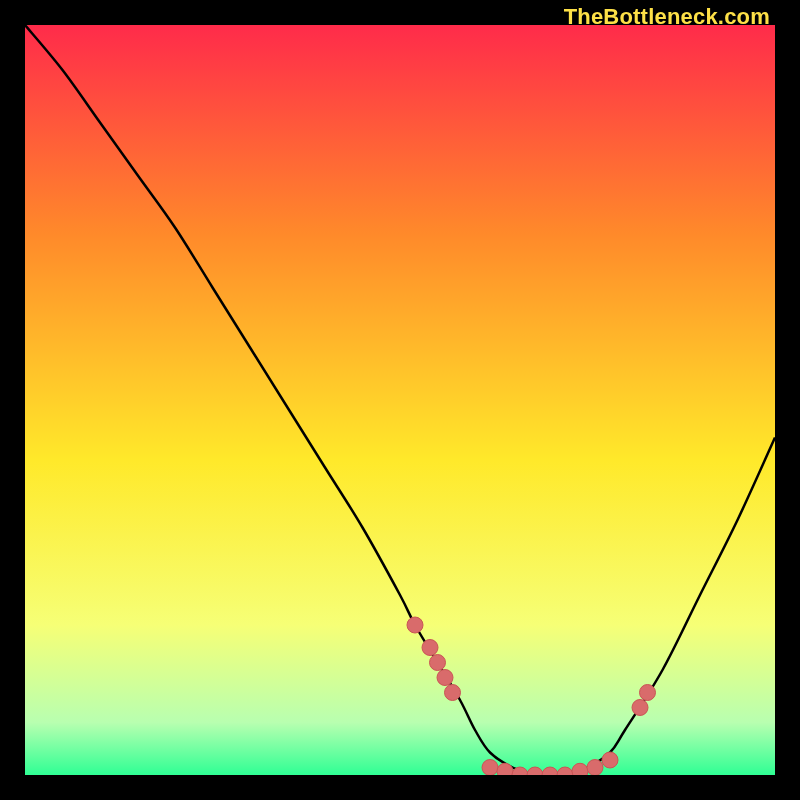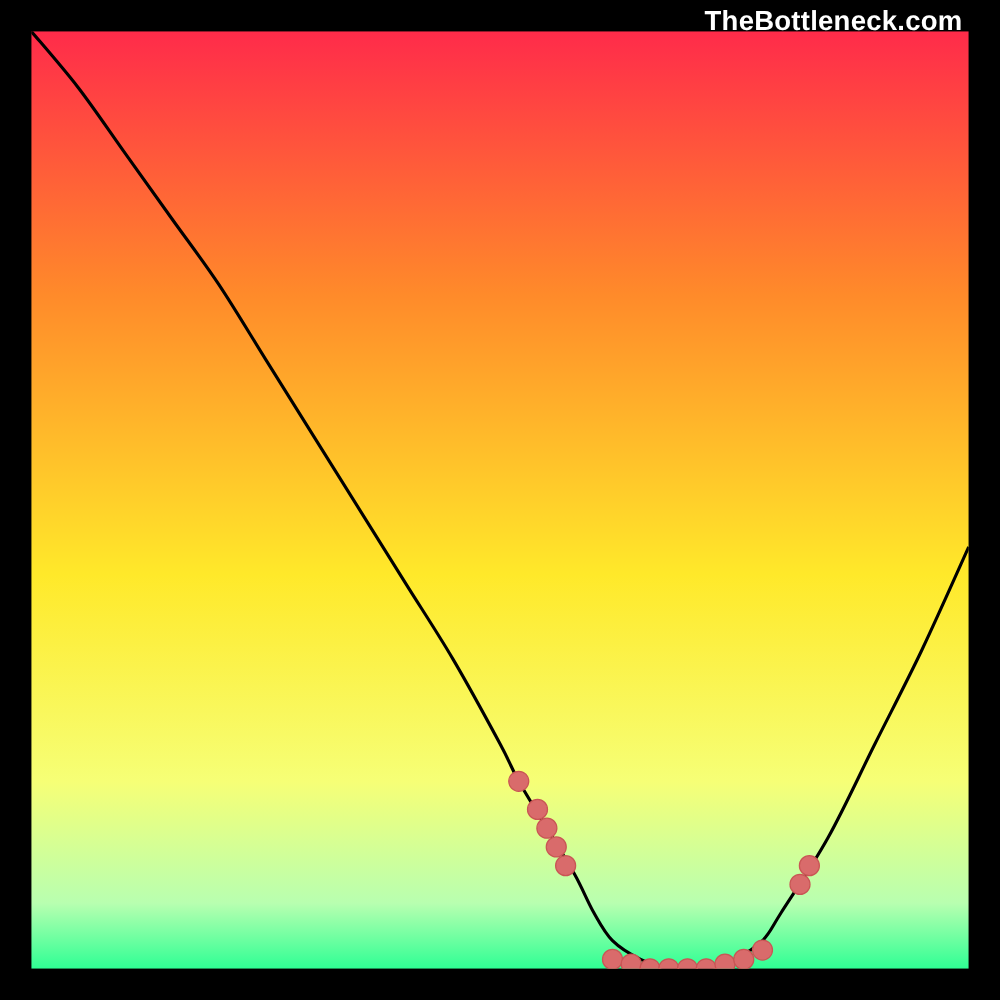--- a/index.html
+++ b/index.html
@@ -25,21 +25,21 @@
     width: 750px;
     height: 750px;
   }
   .watermark {
     position: absolute;
     top: 4px;
     right: 30px;
     font-family: Arial, Helvetica, sans-serif;
     font-size: 22px;
     font-weight: 600;
-    color: #ffffff;
+    color: #fde047;
     letter-spacing: 0.2px;
   }
 </style>
 </head>
 <body>
 
 <div class="frame">
   <svg class="plot-area" viewBox="0 0 750 750" preserveAspectRatio="none">
     <defs>
       <linearGradient id="bgGrad" x1="0" y1="0" x2="0" y2="1">

